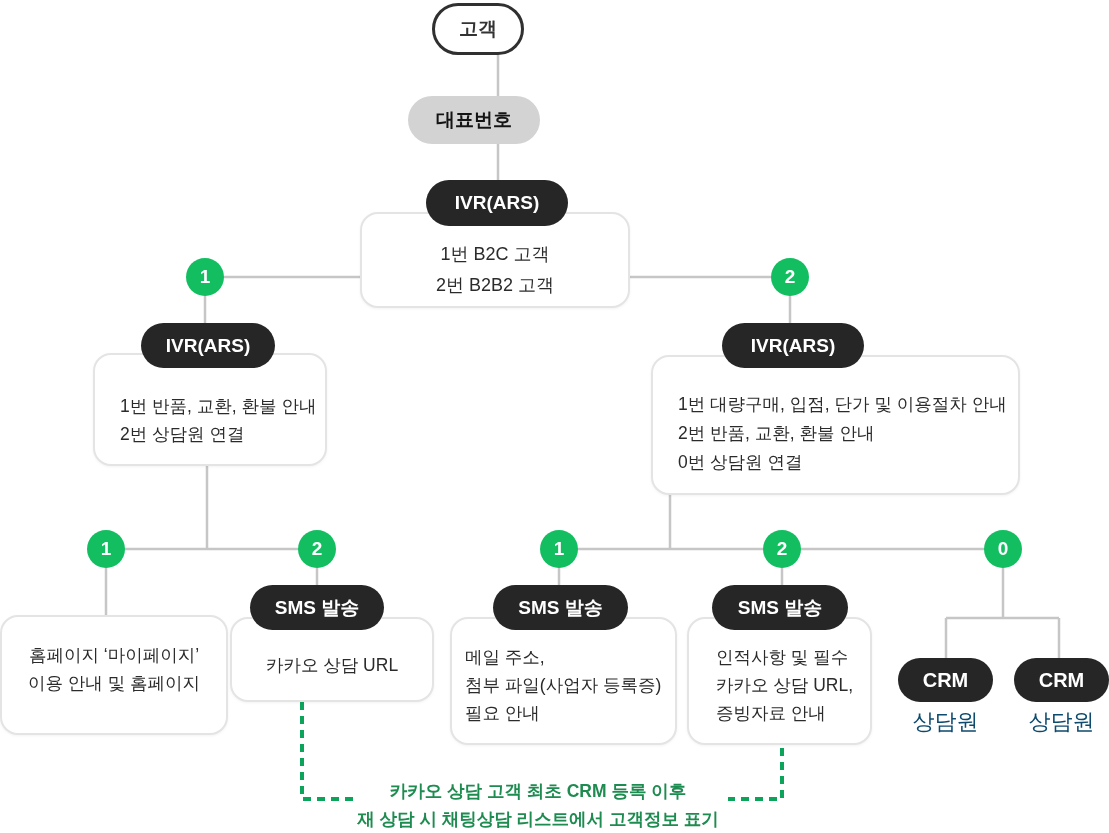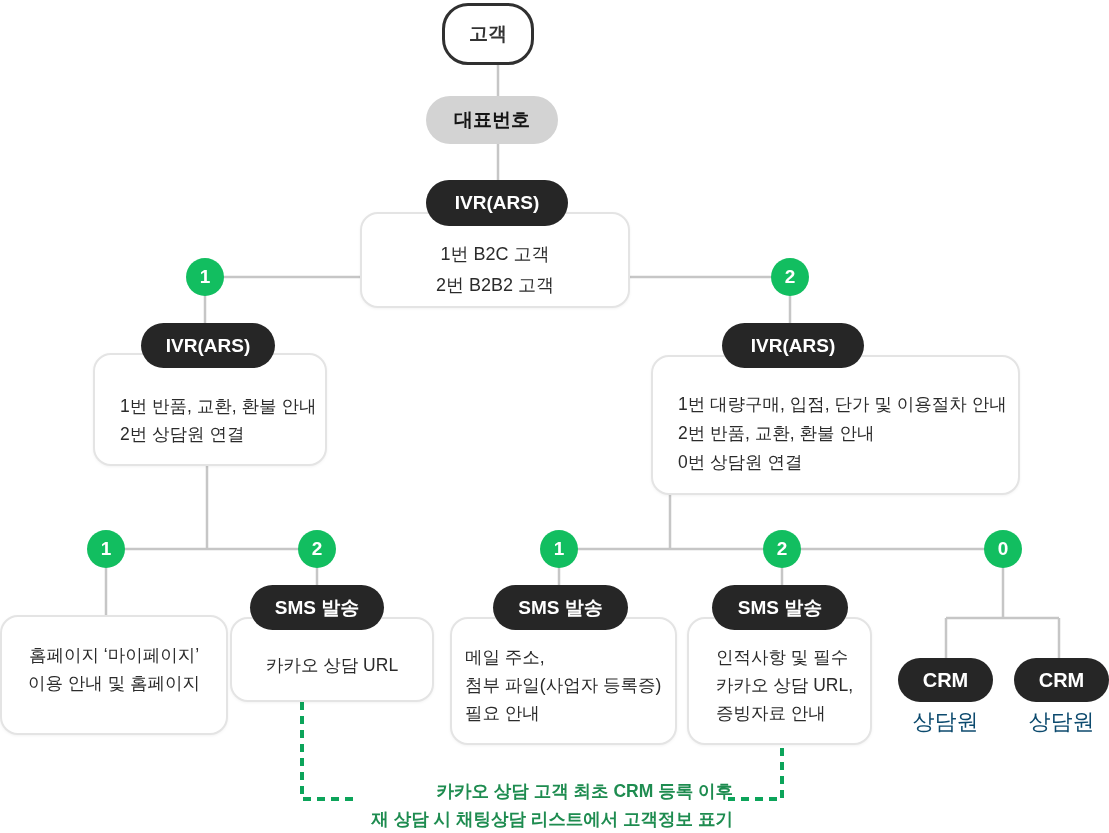--- a/index.html
+++ b/index.html
@@ -75,25 +75,25 @@
     <path class="wire" d="M559 549 V587"></path>
     <path class="wire" d="M782 549 V587"></path>
     <path class="wire" d="M1003 549 V618"></path>
     <path class="wire" d="M946 618 H1059"></path>
     <path class="wire" d="M946 618 V660"></path>
     <path class="wire" d="M1059 618 V660"></path>
     <path class="wire-dashed" d="M302 702 V799 H358"></path>
     <path class="wire-dashed" d="M782 748 V799 H728"></path>
   </svg>
 
-  <div class="terminal" style="left:442px;top:3px;width:92px;height:62px;">
+  <div class="terminal" style="left:432px;top:3px;width:92px;height:52px;">
     <span>고객</span>
   </div>
 
-  <div class="pill pill-gray" style="left:426px;top:96px;width:132px;height:48px;">
+  <div class="pill pill-gray" style="left:408px;top:96px;width:132px;height:48px;">
     <span>대표번호</span>
   </div>
 
   <div class="pill pill-dark" style="left:426px;top:180px;width:142px;height:46px;">
     <span>IVR(ARS)</span>
   </div>
 
   <div class="card" style="left:360px;top:212px;width:270px;height:96px;padding-top:25px;text-align:center;line-height:31px;font-size:18px;">
     <span class="ln">1번 B2C 고객</span>
     <span class="ln">2번 B2B2 고객</span>
@@ -182,18 +182,18 @@
   <div class="pill pill-dark" style="left:898px;top:658px;width:95px;height:44px;font-size:20px;">
     <span>CRM</span>
   </div>
   <div class="agent-label" style="left:898px;top:707px;width:95px;">상담원</div>
 
   <div class="pill pill-dark" style="left:1014px;top:658px;width:95px;height:44px;font-size:20px;">
     <span>CRM</span>
   </div>
   <div class="agent-label" style="left:1014px;top:707px;width:95px;">상담원</div>
 
-  <div class="annotation" style="left:343px;top:777px;width:390px;text-align:right;">
+  <div class="annotation" style="left:343px;top:777px;width:390px;">
     <span class="ln" style="display:block;">카카오 상담 고객 최초 CRM 등록 이후</span>
     <span class="ln" style="display:block;">재 상담 시 채팅상담 리스트에서 고객정보 표기</span>
   </div>
 
 </div>
 
 </body></html>

